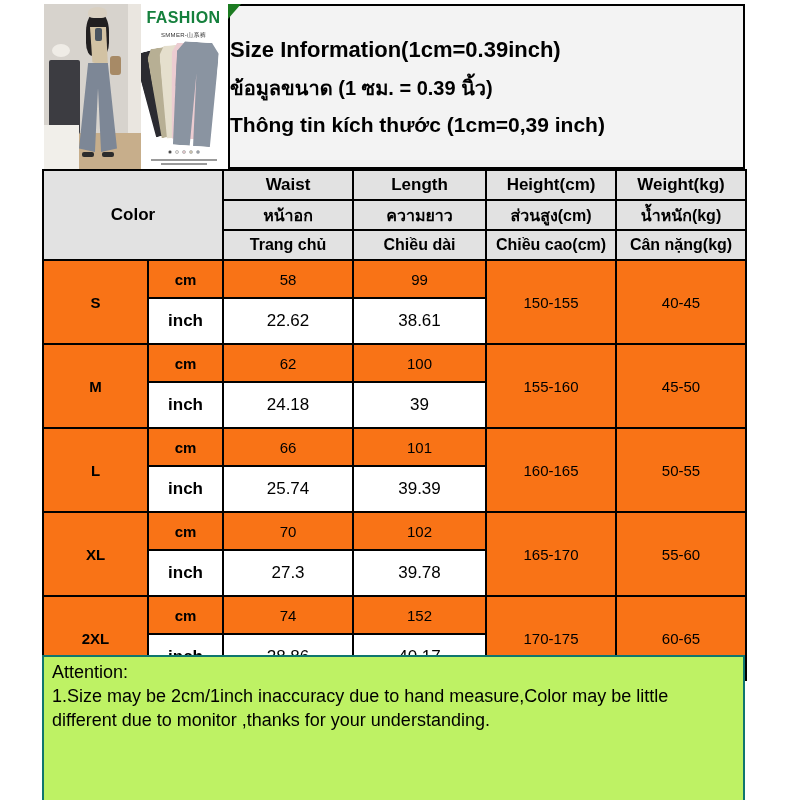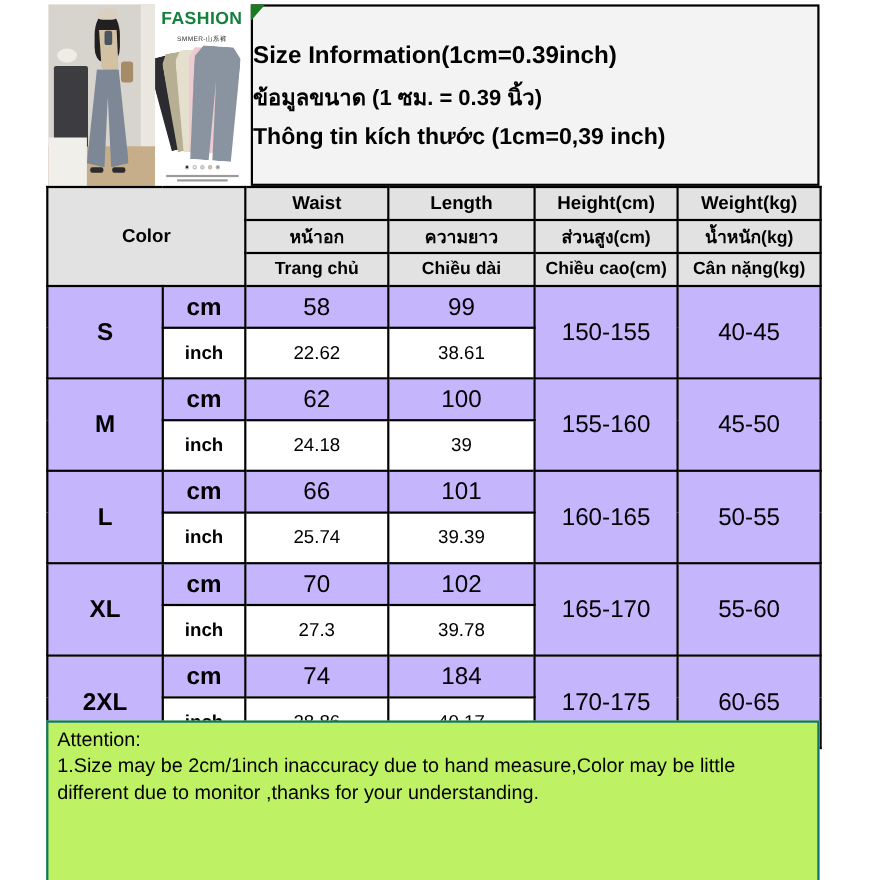--- a/index.html
+++ b/index.html
@@ -51,21 +51,21 @@
   .corner { position:absolute; left:-2px; top:-2px; width:0; height:0; border-left:13px solid #1b7b21; border-bottom:15px solid transparent; }
 
   
   table.size { position:absolute; left:42px; top:169px; width:703px; border-collapse:collapse; table-layout:fixed; }
   table.size td { border:2px solid #000; text-align:center; vertical-align:middle; overflow:hidden; }
   tr.hrow td { height:30px; background:#e2e2e2; font-weight:700; font-size:17px; }
   tr.hrow2 td { font-size:16px; }
   td.sizehead { background:#d9d9d9; font-size:34px; font-weight:700; }
   td.sizecell { background:#d9d9d9; font-size:19px; font-weight:700; }
   td.unit { background:#f2f2f2; font-weight:700; font-size:17px; }
-  tr.cm td { height:38px; font-size:22px; background:#c4b5fd; }
+  tr.cm td { height:38px; font-size:15px; background:#f97316; }
   tr.inch td { height:46px; font-size:17px; background:#fff; }
   tr.inch td.unit { background:#fff; }
   td.merged { background:#f2f2f2; font-size:17px; }
 
   
   .attention { position:absolute; left:42px; top:655px; width:703px; height:154px; border:2px solid #0f766e; background:#bef264;
                padding:4px 8px; font-size:18px; line-height:1.32; }
 </style>
 </head>
 <body>
@@ -202,21 +202,21 @@
       <tr class="inch">
         <td class="unit">inch</td>
         <td>27.3</td>
         <td>39.78</td>
       </tr>
 
       <tr class="cm">
         <td class="sizecell" rowspan="2">2XL</td>
         <td class="unit">cm</td>
         <td>74</td>
-        <td>184</td>
+        <td>152</td>
         <td class="merged" rowspan="2">170-175</td>
         <td class="merged" rowspan="2">60-65</td>
       </tr>
       <tr class="inch">
         <td class="unit">inch</td>
         <td>28.86</td>
         <td>40.17</td>
       </tr>
     </tbody>
   </table>

